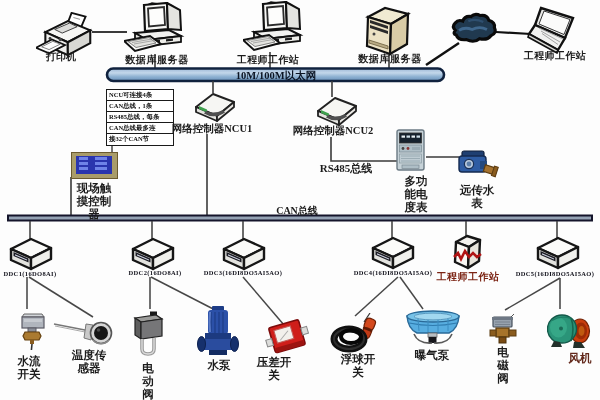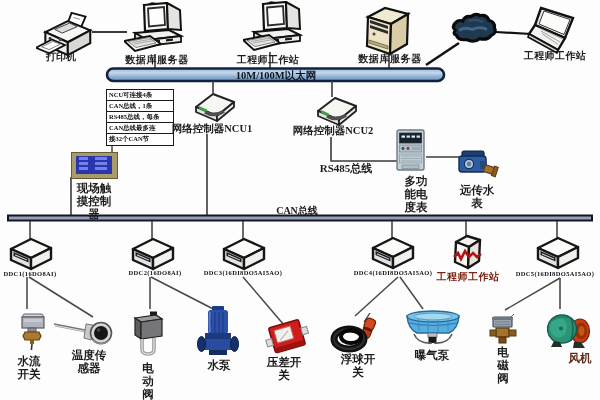--- a/index.html
+++ b/index.html
@@ -372,21 +372,21 @@
 <div class="lb ddc" style="left:555px;top:270px;">DDC5(16DI8DO5AI5AO)</div>
 <div class="lb f10" style="left:468px;top:271px;color:#7c2414;letter-spacing:0.5px;">工程师工作站</div>
 <div class="lb f11" style="left:29px;top:355px;">水流
 开关</div>
 <div class="lb f11" style="left:89px;top:349px;">温度传
 感器</div>
 <div class="lb f11" style="left:148px;top:362px;">电
 动
 阀</div>
 <div class="lb f11" style="left:219px;top:359px;font-family:Liberation Serif, serif;">水泵</div>
-<div class="lb f11" style="left:284px;top:356px;">压差开
+<div class="lb f11" style="left:274px;top:356px;">压差开
 关</div>
 <div class="lb f11" style="left:358px;top:353px;">浮球开
 关</div>
 <div class="lb f11" style="left:432px;top:349px;">曝气泵</div>
 <div class="lb f11" style="left:503px;top:346px;">电
 磁
 阀</div>
 <div class="lb f11" style="left:568px;top:352px;color:#63291c;margin-left:12px;">风机</div>
 
 </body></html>

